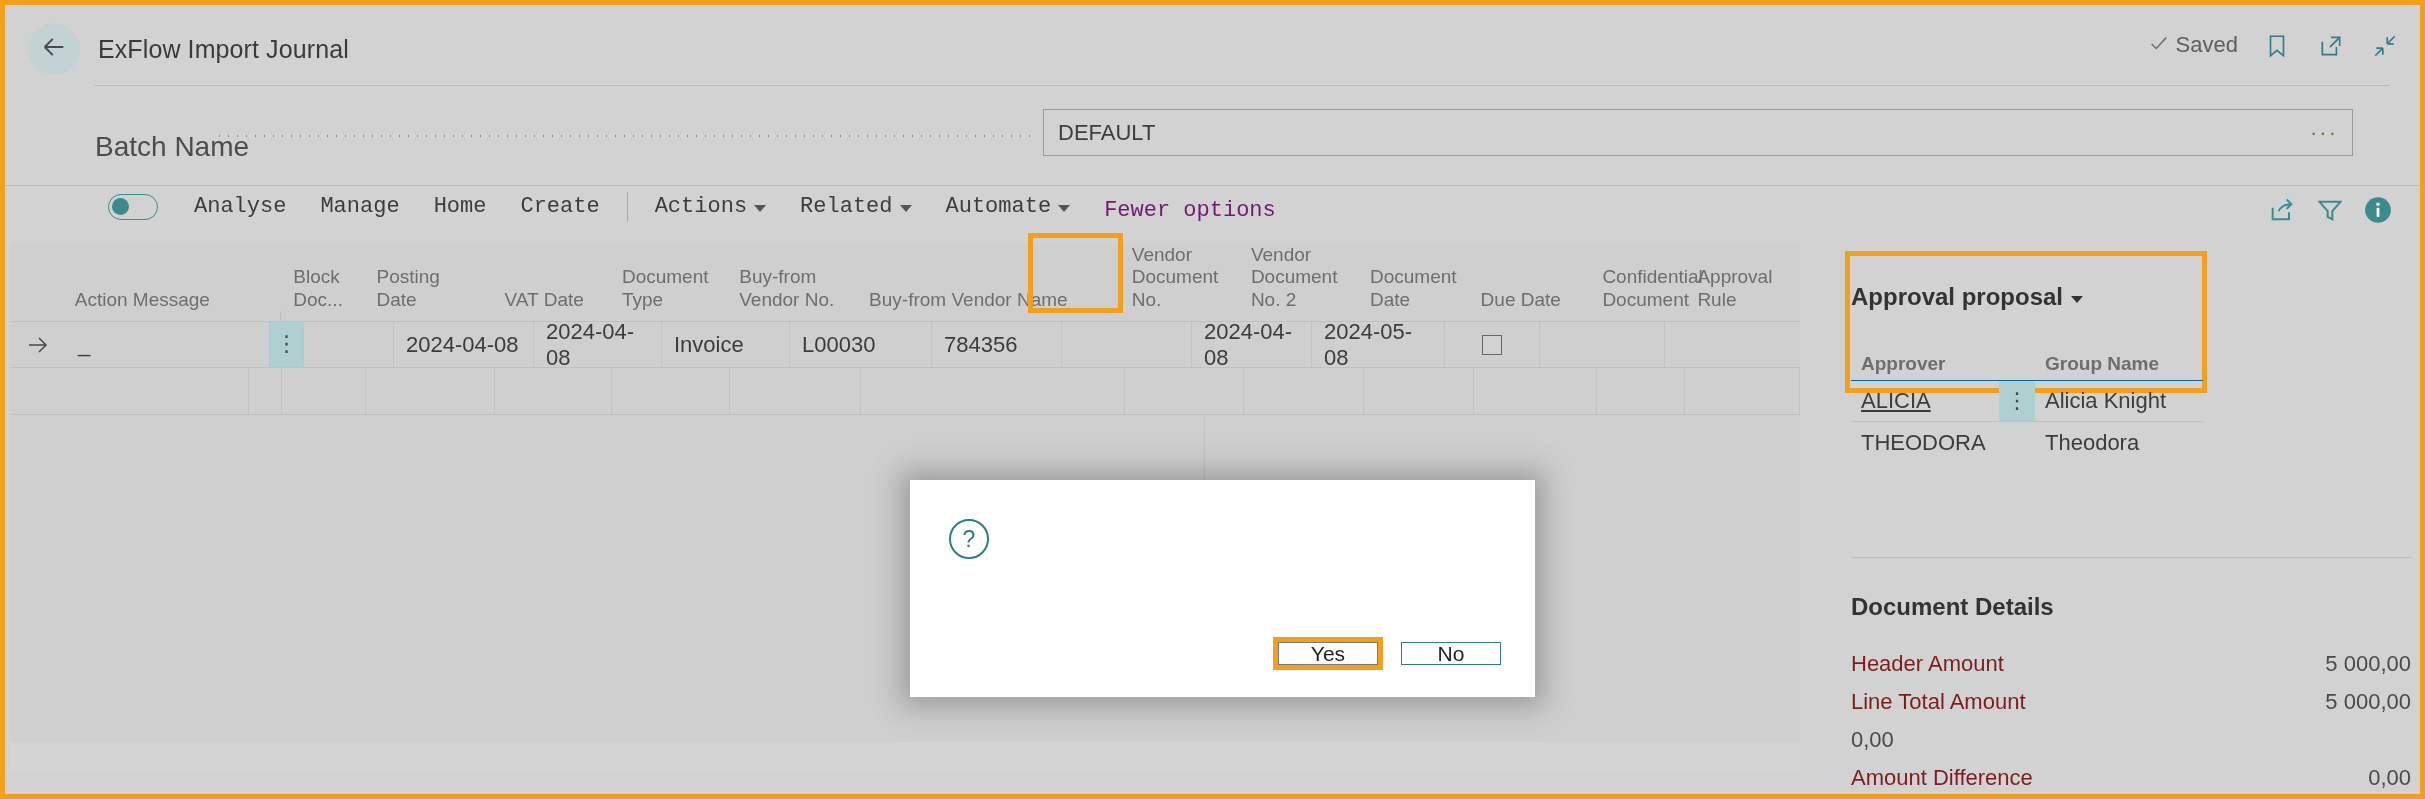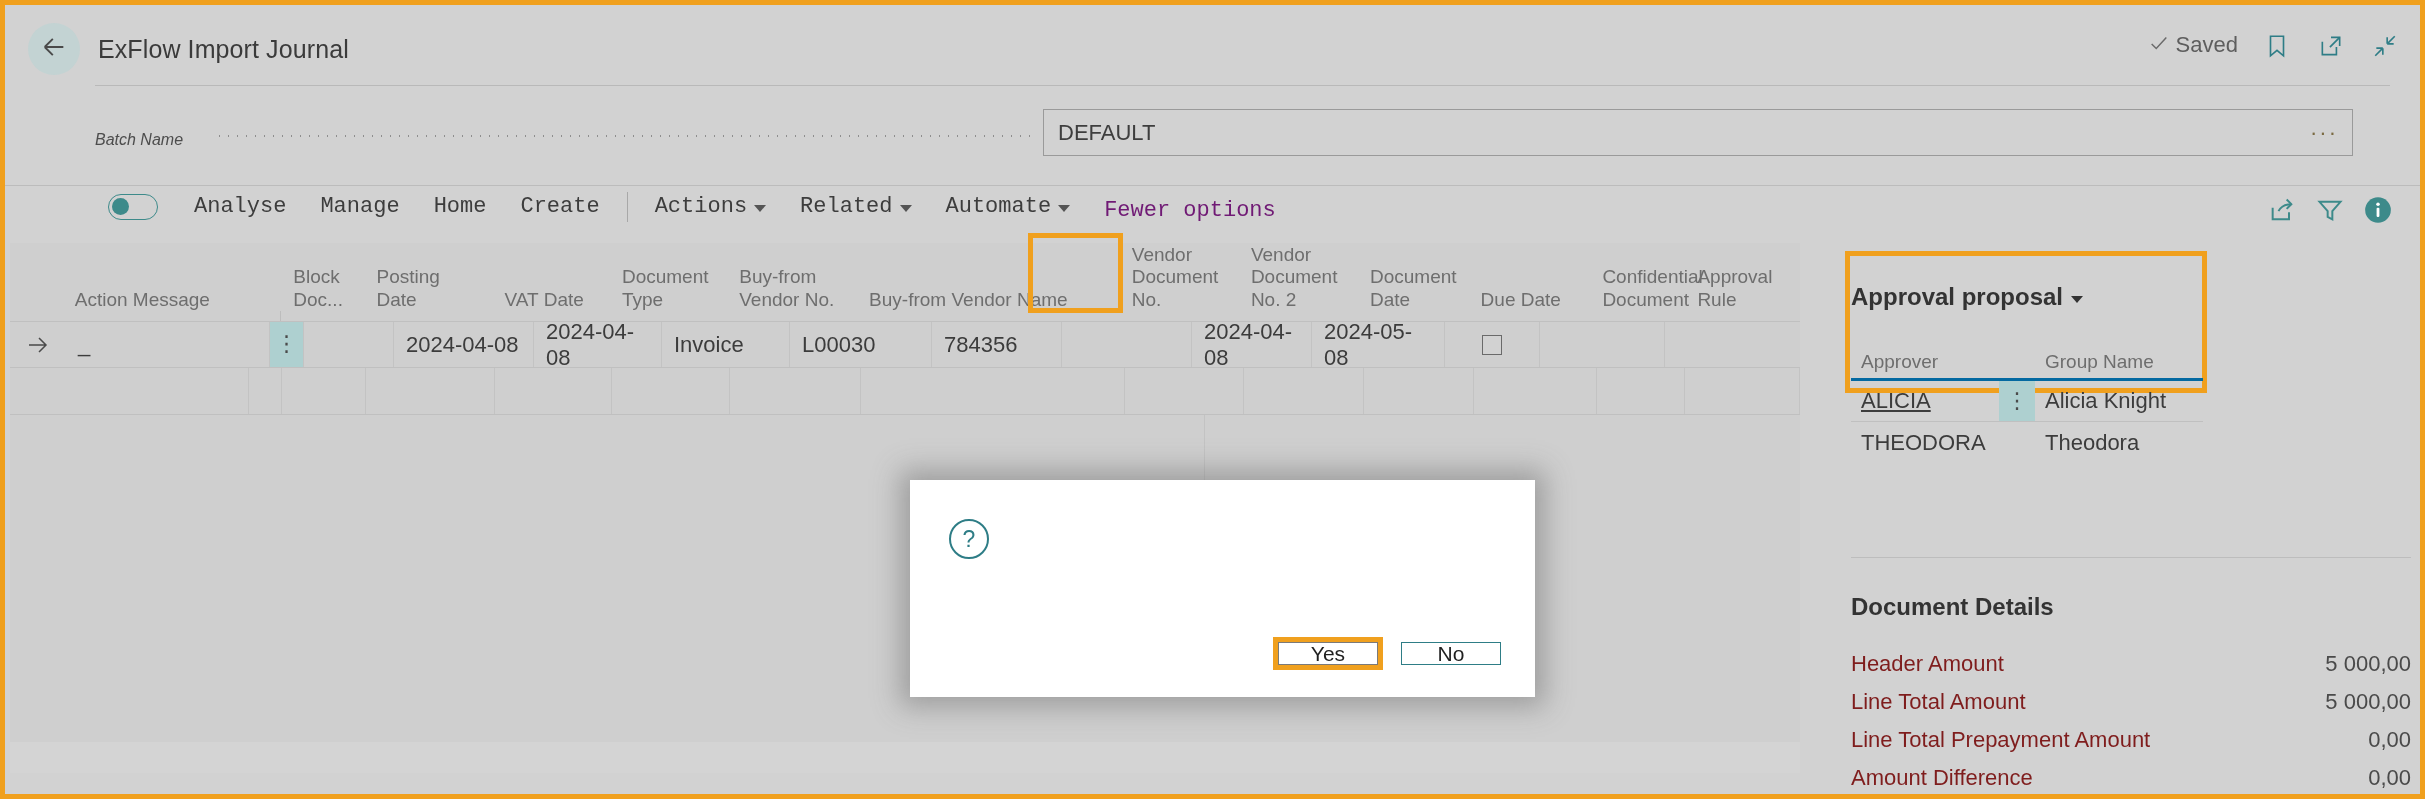--- a/index.html
+++ b/index.html
@@ -45,21 +45,21 @@
 
   .hdr-rule {
     position: absolute; left: 90px; top: 80px; right: 30px; height: 1px;
     background: #b9b9b9;
   }
 
   
   .batch-row { position: absolute; left: 0; top: 100px; width: 100%; height: 58px; }
   .batch-label {
     position: absolute; left: 90px; top: 26px;
-    font-size: 16px; color: #4d4d4d; font-style: italic;
+    font-size: 28px; color: #4d4d4d;
   }
   .batch-dots {
     position: absolute; left: 210px; top: 30px; width: 820px; height: 2px;
     background-image: radial-gradient(circle, #8e8e8e 1px, transparent 1px);
     background-size: 9px 2px; background-repeat: repeat-x;
   }
   .batch-field {
     position: absolute; left: 1038px; top: 4px; width: 1310px; height: 47px;
     border: 1px solid #9a9a9a; background: #d2d2d2;
     display: flex; align-items: center;
@@ -149,21 +149,21 @@
     position: absolute; left: 0; top: 8px; width: 362px; height: 142px;
     border: 5px solid #f0a01e; background: #d2d2d2;
   }
   .appr-title {
     position: absolute; left: 1846px; top: 278px;
     font-size: 24px; font-weight: bold; color: #333;
     display: flex; align-items: center; gap: 8px;
   }
   .appr-title .caret { border-top-color:#333; }
   .appr-grid { position: absolute; left: 1846px; top: 340px; width: 352px; }
-  .appr-hrow { display: flex; height: 36px; align-items: flex-end; border-bottom: 3px solid #0369a1; }
+  .appr-hrow { display: flex; height: 36px; align-items: flex-end; border-bottom: 1px solid #0369a1; font-weight: bold; }
   .appr-hrow .c { font-size: 19px; color: #6e6e6e; padding: 0 10px 5px 10px; }
   .appr-row { display: flex; height: 41px; align-items: stretch; border-bottom: 1px solid #c0c0c0; }
   .appr-row .c { font-size: 22px; color: #3c3c3c; display:flex; align-items:center; padding: 0 10px; }
   .c-approver { width: 148px; }
   .c-dots { width: 36px; background:#aed0d0; justify-content:center; cursor:pointer; }
   .c-group { width: 168px; }
 
   .fact-rule { position: absolute; left: 1846px; top: 552px; width: 560px; height: 1px; background: #bdbdbd; }
   .doc-details-title { position:absolute; left:1846px; top:588px; font-size:24px; font-weight:bold; color:#333; }
   .dd-list { position: absolute; left: 1846px; top: 640px; width: 560px; }
@@ -417,21 +417,20 @@
   <div class="dd-list">
     <div class="dd-row">
       <span class="dd-label">Header Amount</span>
       <span class="dd-value">5 000,00</span>
     </div>
     <div class="dd-row">
       <span class="dd-label">Line Total Amount</span>
       <span class="dd-value">5 000,00</span>
     </div>
     <div class="dd-row">
-      <span class="dd-label">Line Total Prepayment Amount</span>
       <span class="dd-value">0,00</span>
     </div>
     <div class="dd-row">
       <span class="dd-label">Amount Difference</span>
       <span class="dd-value">0,00</span>
     </div>
   </div>
 
   <div class="dlg-shadow">
     <div class="dlg-q">

